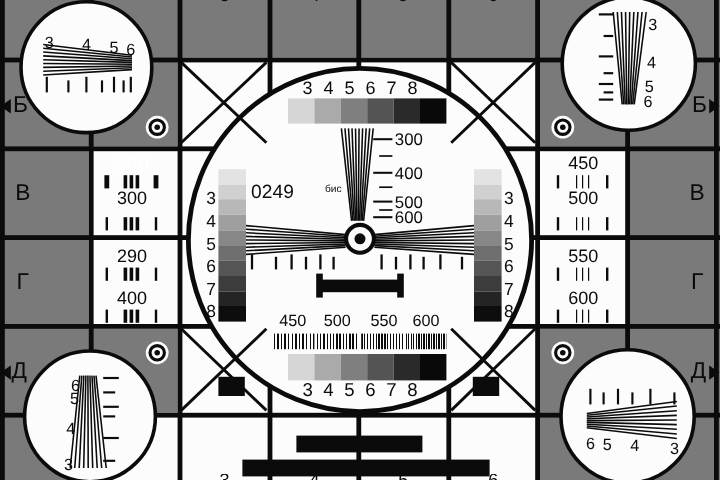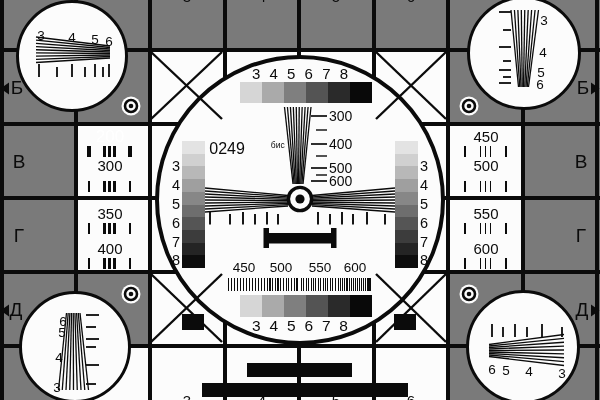--- a/index.html
+++ b/index.html
@@ -8,21 +8,21 @@
   .abs{position:absolute;}
   .txt{position:absolute;display:flex;align-items:center;justify-content:center;line-height:1;}
   svg{font-family:"Liberation Sans","DejaVu Sans",sans-serif;}
   .circle{position:absolute;border-radius:50%;box-sizing:border-box;}
 </style>
 </head>
 <body>
 
 <div class="card" id="card" style="background: rgb(122, 122, 122);">
 
-  <div class="txt" id="codeline" style="left:207px;top:140px;width:80px;height:18px;z-index:7;gap:26px;">
+  <div class="txt" id="codeline" style="left:207px;top:152px;width:80px;height:18px;z-index:7;gap:26px;">
     <span style="font-size:16px;">0249</span>
       <span style="font-size:8.5px;margin-bottom:8px;">бис</span>
   </div>
 
   <div class="txt" style="left:8px;top:77px;width:18px;height:20px;font-size:19px;z-index:7;">Б</div>
   <div class="txt" style="left:10px;top:151px;width:18px;height:20px;font-size:19px;z-index:7;">В</div>
   <div class="txt" style="left:10px;top:225px;width:18px;height:20px;font-size:19px;z-index:7;">Г</div>
   <div class="txt" style="left:7px;top:299px;width:18px;height:20px;font-size:19px;z-index:7;">Д</div>
   <div class="txt" style="left:574px;top:77px;width:18px;height:20px;font-size:19px;z-index:7;">Б</div>
   <div class="txt" style="left:572px;top:151px;width:18px;height:20px;font-size:19px;z-index:7;">В</div>
@@ -313,21 +313,21 @@
       <div style="position: absolute; left: 26.4px; top: 0px; width: 2.2px; height: 11px; background: rgb(11, 11, 11);"></div>
       <div style="position: absolute; left: 41.9px; top: 0px; width: 2.2px; height: 11px; background: rgb(11, 11, 11);"></div>
     </div>
     <div class="abs" style="left: 463px; top: 181px; width: 46px; height: 11px; z-index: 7;">
       <div style="position: absolute; left: 1.1px; top: 0px; width: 1.8px; height: 11px; background: rgb(11, 11, 11);"></div>
       <div style="position: absolute; left: 16.6px; top: 0px; width: 1.8px; height: 11px; background: rgb(11, 11, 11);"></div>
       <div style="position: absolute; left: 21.6px; top: 0px; width: 1.8px; height: 11px; background: rgb(11, 11, 11);"></div>
       <div style="position: absolute; left: 26.6px; top: 0px; width: 1.8px; height: 11px; background: rgb(11, 11, 11);"></div>
       <div style="position: absolute; left: 42.1px; top: 0px; width: 1.8px; height: 11px; background: rgb(11, 11, 11);"></div>
     </div>
-    <div class="abs" style="left: 83px; top: 206px; width: 54px; height: 15px; z-index: 7; display: flex; align-items: center; justify-content: center; line-height: 1; font-size: 15px; color: rgb(11, 11, 11);">350</div>
+    <div class="abs" style="left: 83px; top: 206px; width: 54px; height: 15px; z-index: 7; display: flex; align-items: center; justify-content: center; line-height: 1; font-size: 15px; color: rgb(11, 11, 11);">290</div>
     <div class="abs" style="left: 459px; top: 206px; width: 54px; height: 15px; z-index: 7; display: flex; align-items: center; justify-content: center; line-height: 1; font-size: 15px; color: rgb(11, 11, 11);">550</div>
     <div class="abs" style="left: 87px; top: 223px; width: 46px; height: 11px; z-index: 7;">
       <div style="position: absolute; left: 0.9px; top: 0px; width: 2.2px; height: 11px; background: rgb(11, 11, 11);"></div>
       <div style="position: absolute; left: 16.4px; top: 0px; width: 2.2px; height: 11px; background: rgb(11, 11, 11);"></div>
       <div style="position: absolute; left: 21.4px; top: 0px; width: 2.2px; height: 11px; background: rgb(11, 11, 11);"></div>
       <div style="position: absolute; left: 26.4px; top: 0px; width: 2.2px; height: 11px; background: rgb(11, 11, 11);"></div>
       <div style="position: absolute; left: 41.9px; top: 0px; width: 2.2px; height: 11px; background: rgb(11, 11, 11);"></div>
     </div>
     <div class="abs" style="left: 463px; top: 223px; width: 46px; height: 11px; z-index: 7;">
       <div style="position: absolute; left: 1.1px; top: 0px; width: 1.8px; height: 11px; background: rgb(11, 11, 11);"></div>

